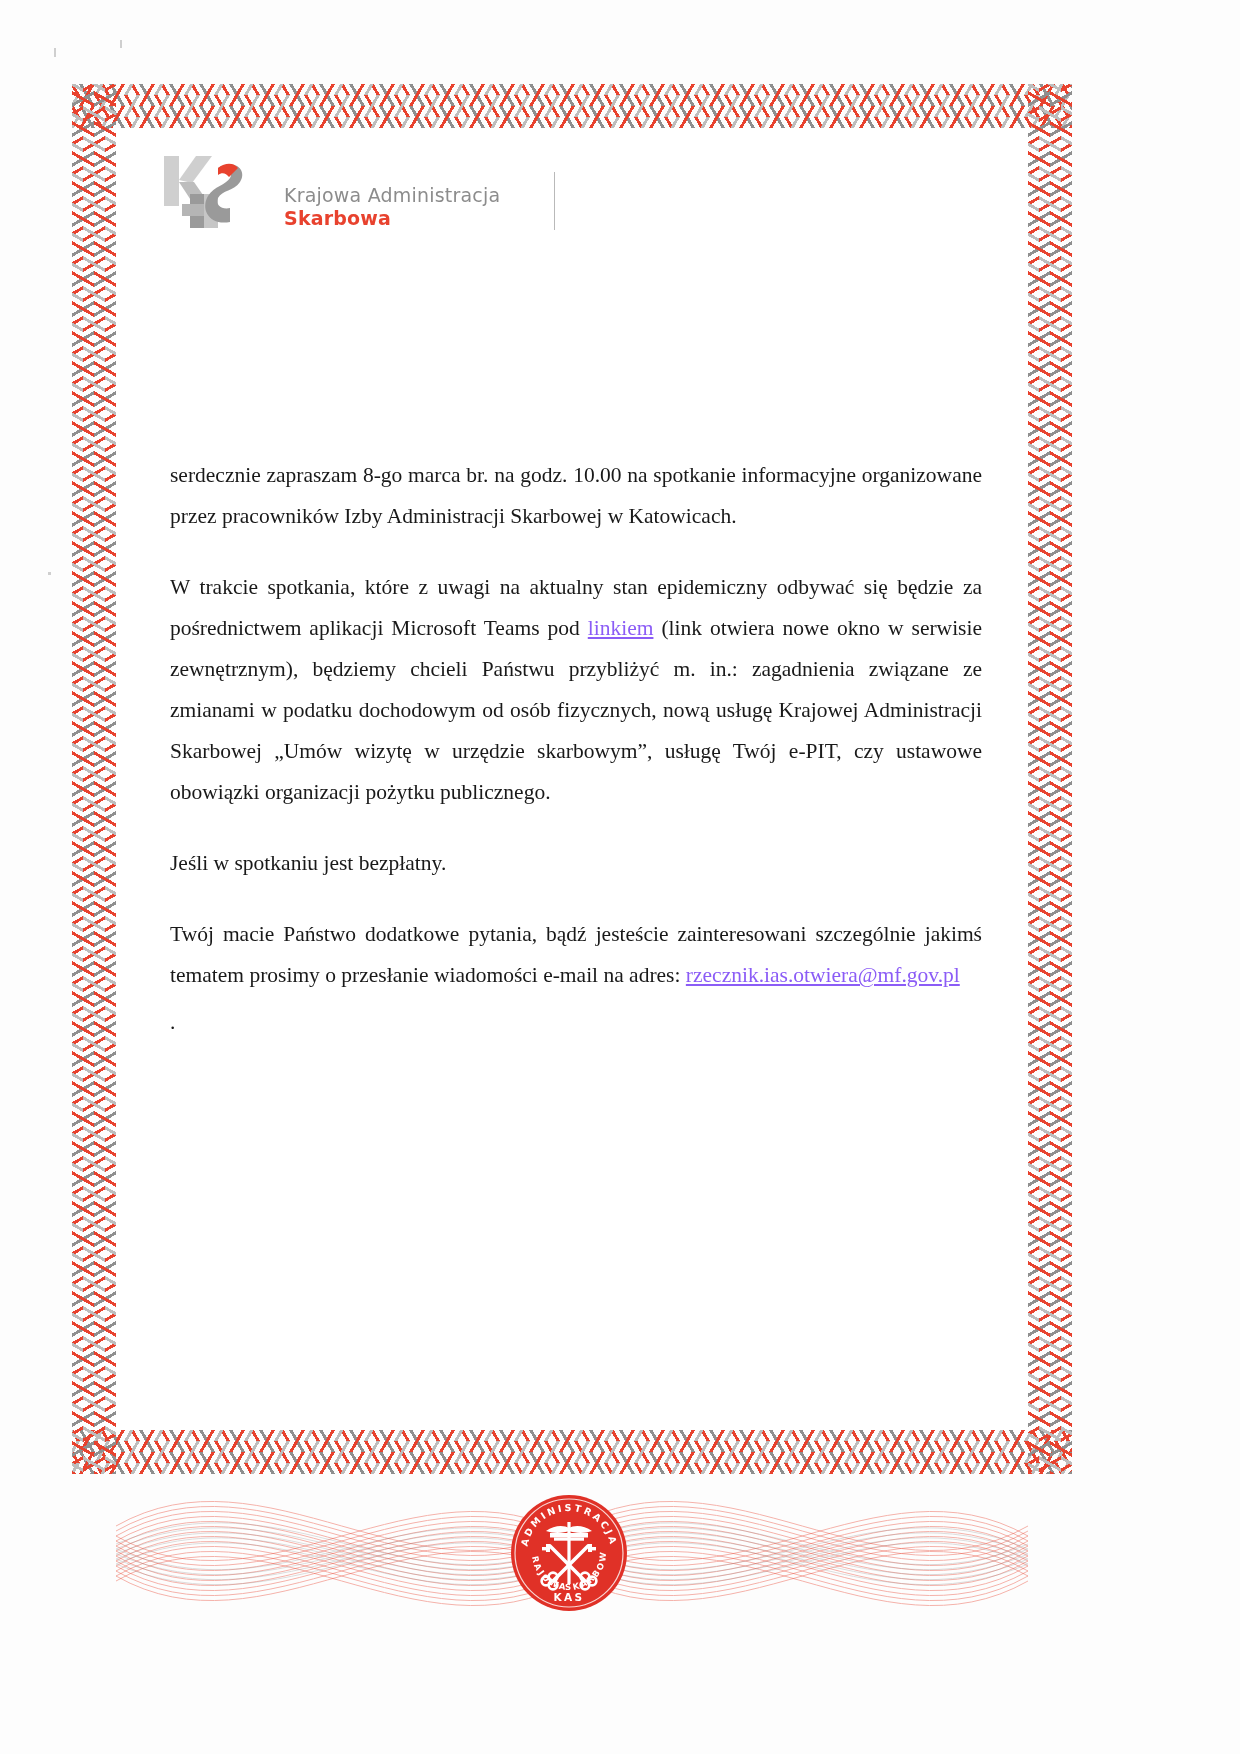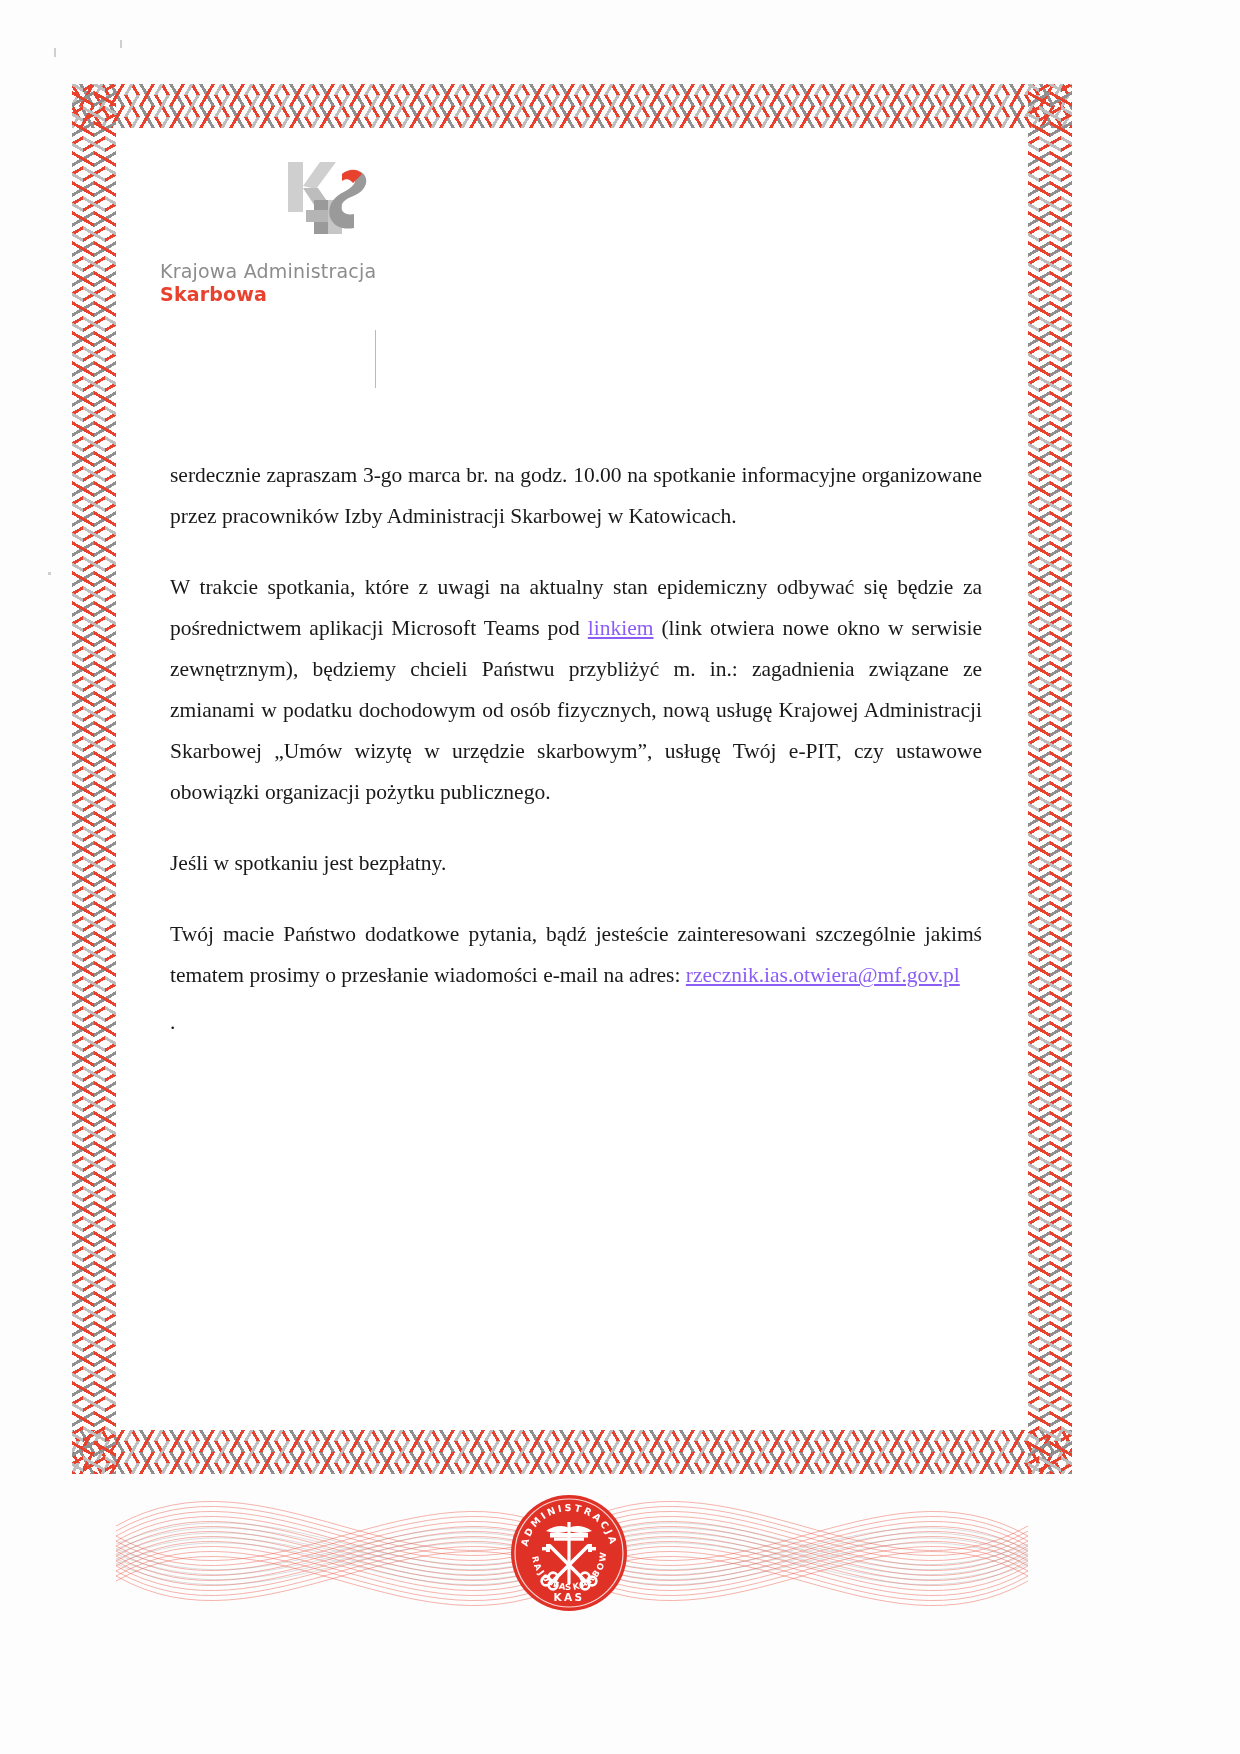--- a/index.html
+++ b/index.html
@@ -66,25 +66,24 @@
     top: 44px;
     right: 44px;
     bottom: 44px;
     background: #ffffff;
   }
 
   
   .header {
     position: absolute;
     left: 160px;
-    top: 156px;
+    top: 150px;
     display: flex;
     align-items: flex-end;
-    gap: 20px;
-    flex-direction: column;
+    gap: 32px;
   }
   .kas-mark { width: 92px; height: 84px; display: block; }
   .brand-text {
     font-family: "DejaVu Sans", sans-serif;
     line-height: 1.22;
     padding-bottom: 4px;
   }
   .brand-line1 {
     font-size: 19px;
     color: #8C8C8C;
@@ -191,21 +190,21 @@
     <div class="brand-text">
       <div class="brand-line1">Krajowa Administracja</div>
       <div class="brand-line2">Skarbowa</div>
     </div>
     <div class="brand-divider"></div>
   </div>
 
   <div class="body-text">
 
 
-    <p>serdecznie zapraszam 3-go marca br. na godz. 10.00 na spotkanie informacyjne organizowane przez pracowników Izby Administracji Skarbowej w Katowicach.</p>
+    <p>serdecznie zapraszam 8-go marca br. na godz. 10.00 na spotkanie informacyjne organizowane przez pracowników Izby Administracji Skarbowej w Katowicach.</p>
 
     <p><span>W trakcie spotkania, które z uwagi na aktualny stan epidemiczny odbywać się będzie za pośrednictwem aplikacji Microsoft Teams pod </span><a class="doclink" href="#">linkiem</a><span> (link otwiera nowe okno w serwisie zewnętrznym), będziemy chcieli Państwu przybliżyć m. in.: zagadnienia związane ze zmianami w podatku dochodowym od osób fizycznych, nową usługę Krajowej Administracji Skarbowej „Umów wizytę w urzędzie skarbowym”, usługę Twój e-PIT, czy ustawowe obowiązki organizacji pożytku publicznego.</span></p>
 
     <p>Jeśli w spotkaniu jest bezpłatny.</p>
 
     <p class="last-dot"><span>Twój macie Państwo dodatkowe pytania, bądź jesteście zainteresowani szczególnie jakimś tematem prosimy o przesłanie wiadomości e-mail na adres: </span><a class="doclink" href="#">rzecznik.ias.otwiera@mf.gov.pl</a></p>
 
     <span class="trailing-dot">.</span>
   </div>
 

